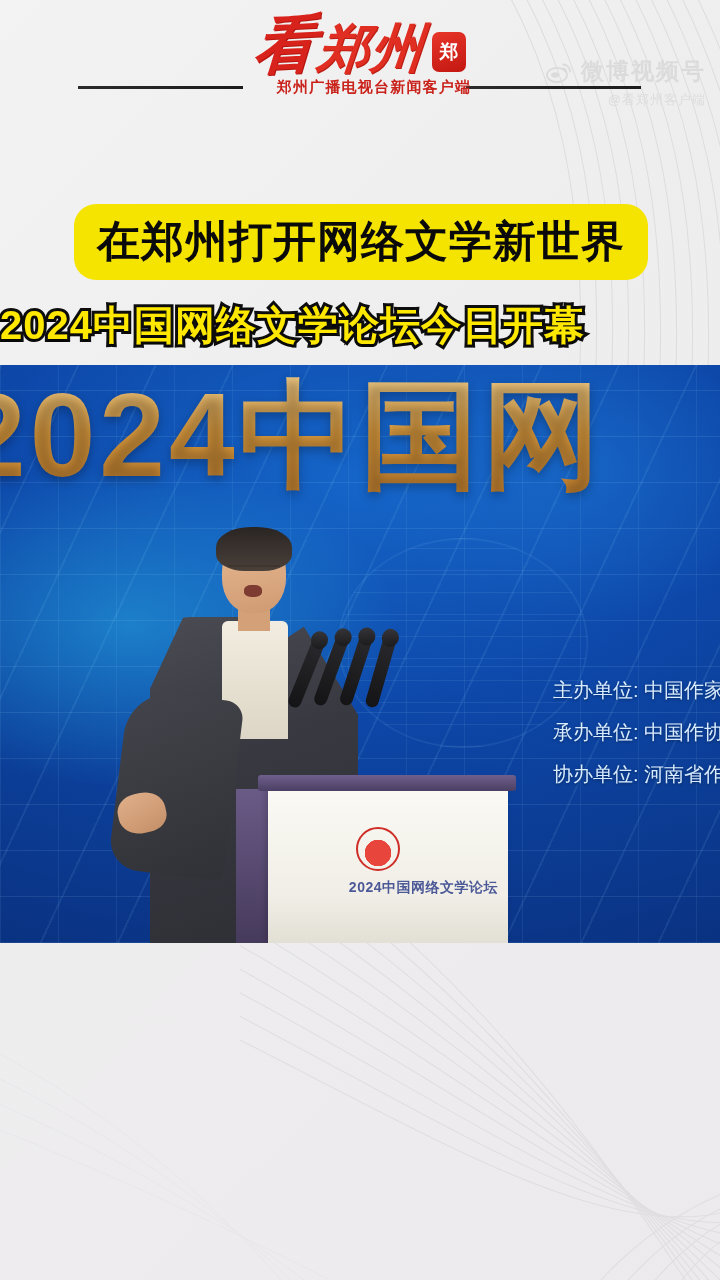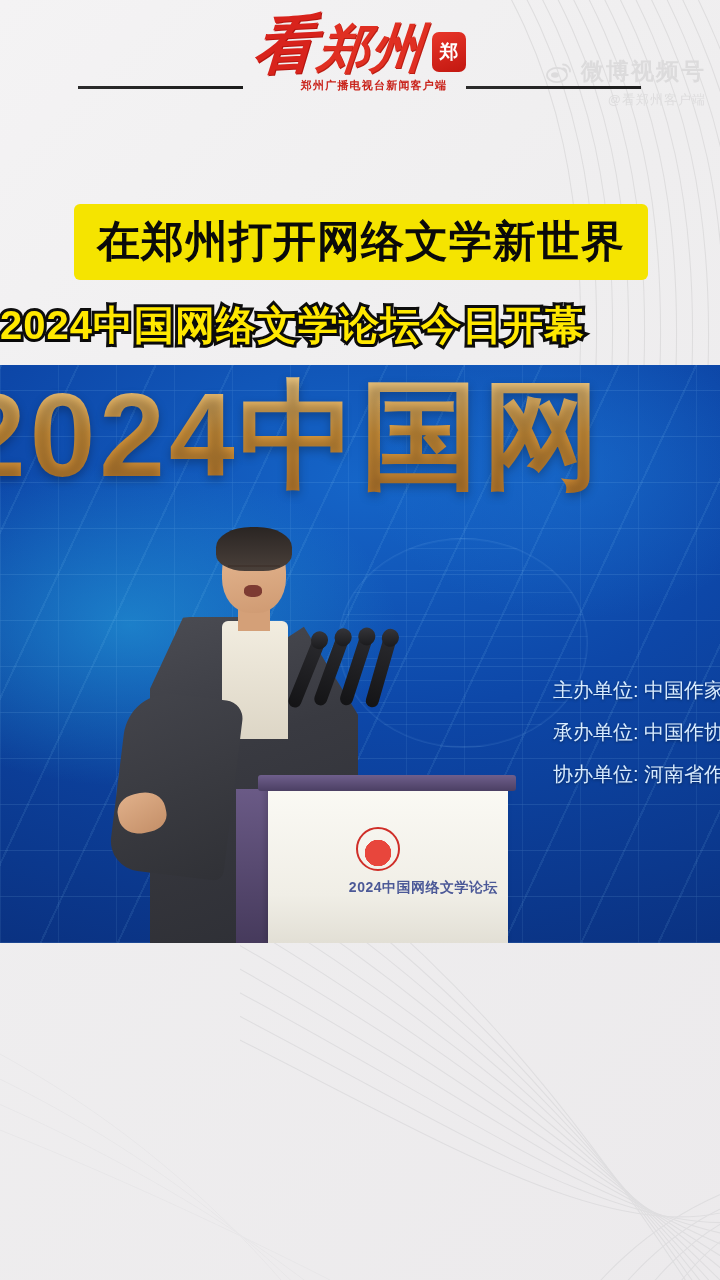--- a/index.html
+++ b/index.html
@@ -57,38 +57,38 @@
   .logo-badge{
     width:34px; height:40px; border-radius:7px;
     background:linear-gradient(160deg,#e8362a,#c21710);
     color:#fff; font-size:19px; font-weight:700;
     display:flex; align-items:center; justify-content:center;
     font-family:"Liberation Serif", serif;
     margin-bottom:3px; margin-left:4px;
   }
   .logo-sub{
     margin-top:3px; margin-left:28px;
-    font-size:11px; letter-spacing:1.2px;
+    font-size:15px; letter-spacing:1.2px;
     color:#c9231b; font-weight:700;
   }
 
   .wm{
     position:absolute; right:14px; top:56px;
     display:flex; flex-direction:column; align-items:flex-end;
     color:#d8d7d8; user-select:none;
   }
   .wm-row{ display:flex; align-items:center; gap:7px; }
   .wm-name{ font-size:23px; font-weight:700; letter-spacing:2px; color:#dcdbdc; }
   .wm-handle{ font-size:13px; margin-top:4px; letter-spacing:1px; color:#dddcdd; }
 
   
   .title-box{
     position:absolute; left:74px; top:204px;
     width:574px; height:76px;
-    background:#f5e400; border-radius:6px;
+    background:#f5e400; border-radius:22px;
     display:flex; align-items:center; justify-content:center;
   }
   .title-text{
     font-size:43px; font-weight:700; color:#0a0a0a;
     letter-spacing:1px; white-space:nowrap;
     font-family:"Liberation Sans", sans-serif;
   }
   .subtitle{
     position:absolute; left:0; top:298px; width:720px;
     font-size:40px; font-weight:700; white-space:nowrap;

